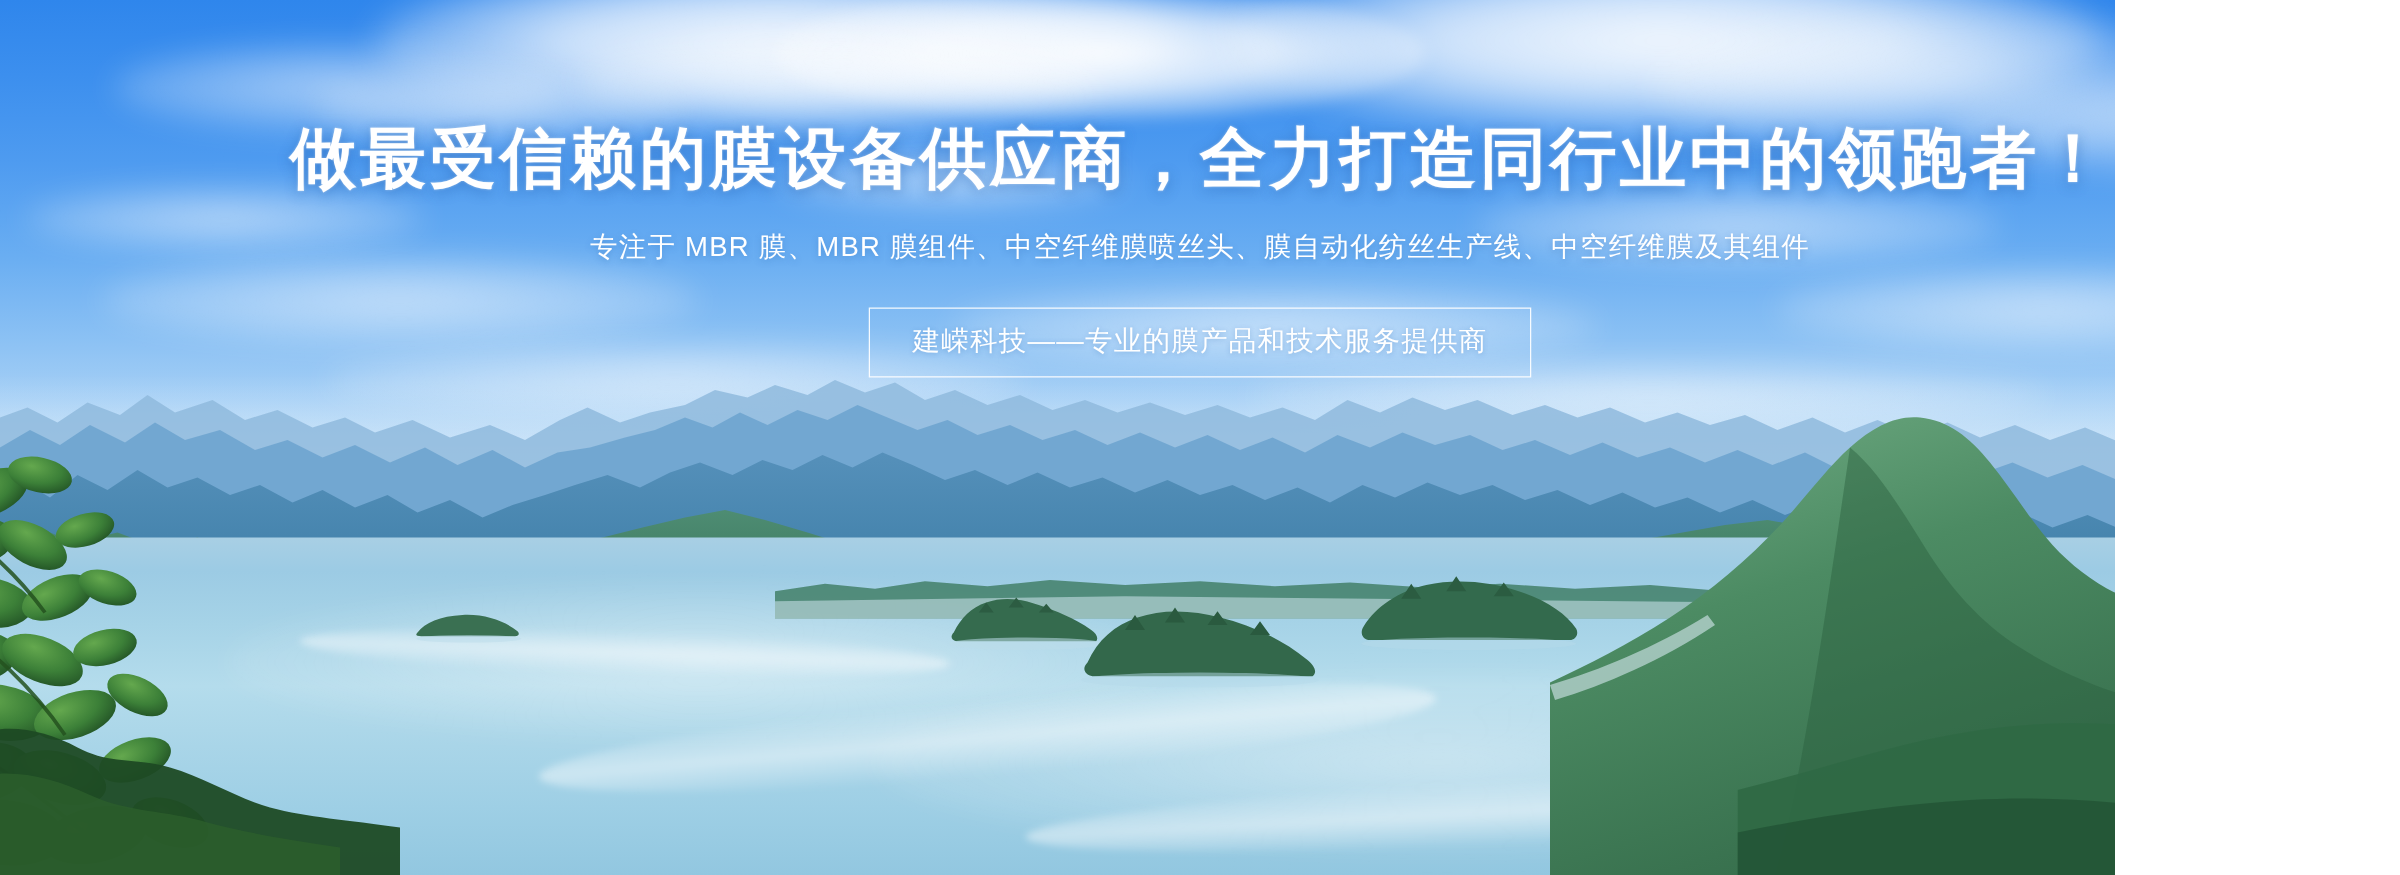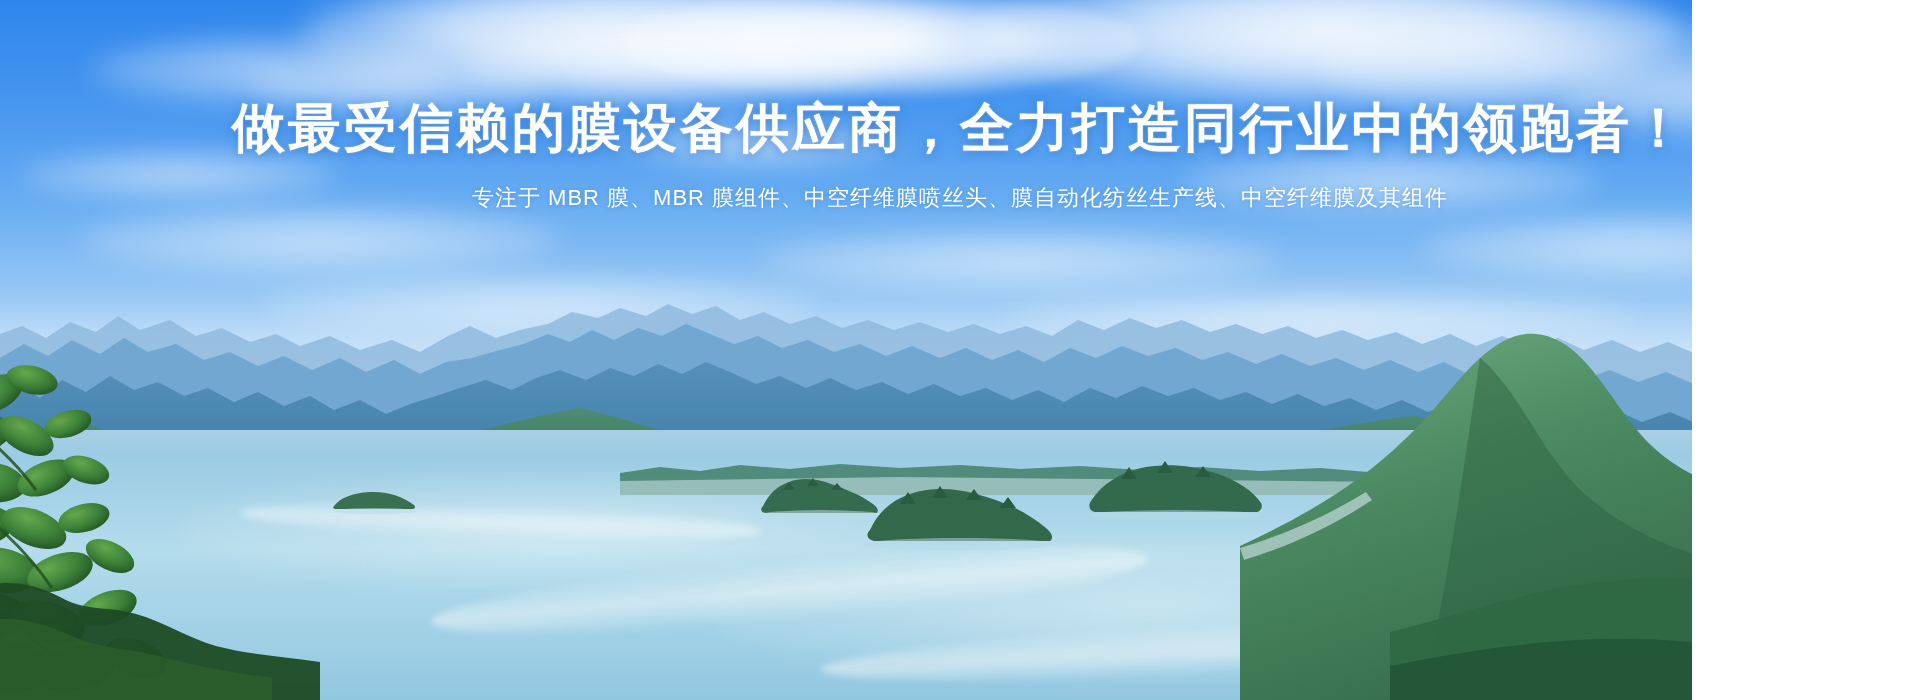--- a/index.html
+++ b/index.html
@@ -297,15 +297,16 @@
     <svg width="540" height="165" viewBox="0 0 540 165">
       <path fill="#2f6944" opacity="0.95" d="M0,92 C50,80 98,64 150,52 C206,40 256,36 312,40 C372,44 430,56 488,72 C510,78 528,84 540,90 L540,165 L0,165 Z"></path>
       <path fill="#235536" opacity="0.9" d="M0,126 C60,114 120,104 186,100 C256,96 322,102 388,114 C444,124 496,136 540,146 L540,165 L0,165 Z"></path>
       <path stroke="#cdbfa4" stroke-width="4" fill="none" opacity="0.7" d="M540,36 C498,44 456,56 420,72 C386,88 360,104 344,120"></path>
     </svg>
   </div>
 
   <div class="overlay">
     <div class="headline">做最受信赖的膜设备供应商，全力打造同行业中的领跑者！</div>
     <div class="subtitle">专注于 MBR 膜、MBR 膜组件、中空纤维膜喷丝头、膜自动化纺丝生产线、中空纤维膜及其组件</div>
+    <div class="tagbox">建嵘科技——专业的膜产品和技术服务提供商</div>
   </div>
 
 </div>
 
 </body></html>

